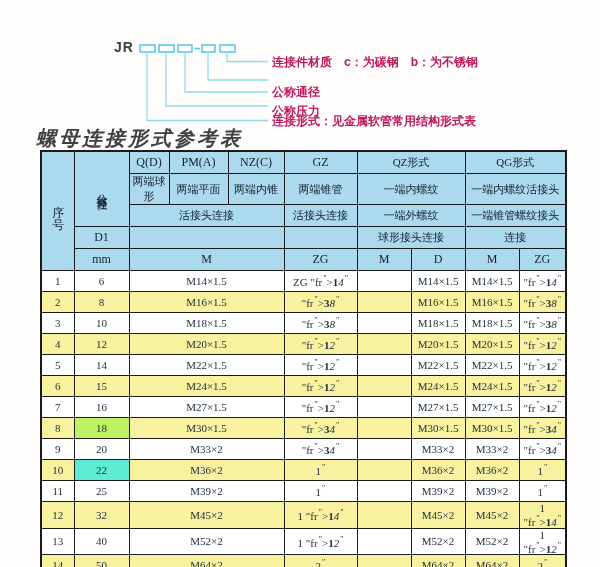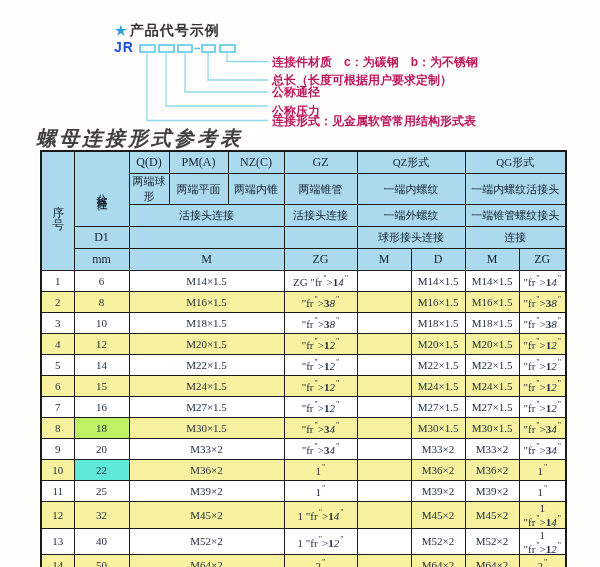--- a/index.html
+++ b/index.html
@@ -4,21 +4,21 @@
 <style>
   html,body{margin:0;padding:0;background:#fff;}
   .page{position:relative;width:600px;height:567px;background:#fffefd;overflow:hidden;
         font-family:"Liberation Sans",sans-serif;}
 
   
   .diagram-svg{position:absolute;left:0;top:0;}
   .diag-title{position:absolute;left:115px;top:22px;font-size:14px;font-weight:bold;color:#333;
               letter-spacing:1px;white-space:nowrap;}
   .diag-title .star{color:#2da0d8;font-size:13px;margin-right:2px;}
-  .code-prefix{position:absolute;left:114px;top:39px;font-size:14px;font-weight:bold;color:#1d4ed8;
+  .code-prefix{position:absolute;left:114px;top:39px;font-size:14px;font-weight:bold;color:#404040;
                letter-spacing:1px;}
   .code-label{position:absolute;left:272px;font-size:12px;font-weight:bold;color:#be185d;
               line-height:14px;white-space:nowrap;}
 
   
   .table-title{position:absolute;left:36px;top:125px;font-family:"DejaVu Serif","Liberation Serif",serif;
                font-size:20px;font-weight:bold;font-style:italic;color:#404040;letter-spacing:3px;
                white-space:nowrap;}
 
   
@@ -35,23 +35,20 @@
          font-size:12px;}
   .vtext.spread{letter-spacing:14px;}
   .vtext.tight{letter-spacing:2px;font-size:11px;}
   .in{font-size:8px;vertical-align:super;margin-left:1px;}
 </style>
 </head>
 <body>
 
 <div class="page">
 
-  <div class="diag-title">
-    <span class="star">★</span><span>产品代号示例</span>
-  </div>
   <div class="code-prefix">JR</div>
 
   <svg class="diagram-svg" width="600" height="140" viewBox="0 0 600 140">
     <g stroke="#4cc6e8" stroke-width="1.5" fill="none">
       <rect x="140" y="45" width="15" height="7"></rect>
       <rect x="159" y="45" width="15" height="7"></rect>
       <rect x="178" y="45" width="14" height="7"></rect>
       <line x1="194.5" y1="48.5" x2="200" y2="48.5"></line>
       <rect x="202" y="45" width="13" height="7"></rect>
       <rect x="220" y="45" width="15" height="7"></rect>
@@ -59,21 +56,20 @@
     <g stroke="#8ed9ec" stroke-width="1.3" fill="none">
       <polyline points="227,52 227,61.5 268,61.5"></polyline>
       <polyline points="208,52 208,80 268,80"></polyline>
       <polyline points="185,52 185,92 268,92"></polyline>
       <polyline points="166,52 166,106 268,106"></polyline>
       <polyline points="147,52 147,120.5 268,120.5"></polyline>
     </g>
   </svg>
 
   <div class="code-label" style="top:55px">连接件材质　c：为碳钢　b：为不锈钢</div>
-  <div class="code-label" style="top:73px">总长（长度可根据用户要求定制）</div>
   <div class="code-label" style="top:85px">公称通径</div>
   <div class="code-label" style="top:104px">公称压力</div>
   <div class="code-label" style="top:114px">连接形式：见金属软管常用结构形式表</div>
 
   <div class="table-title">螺母连接形式参考表</div>
 
   <table class="ref">
     <colgroup>
       <col style="width:33px">
         <col style="width:55px">

